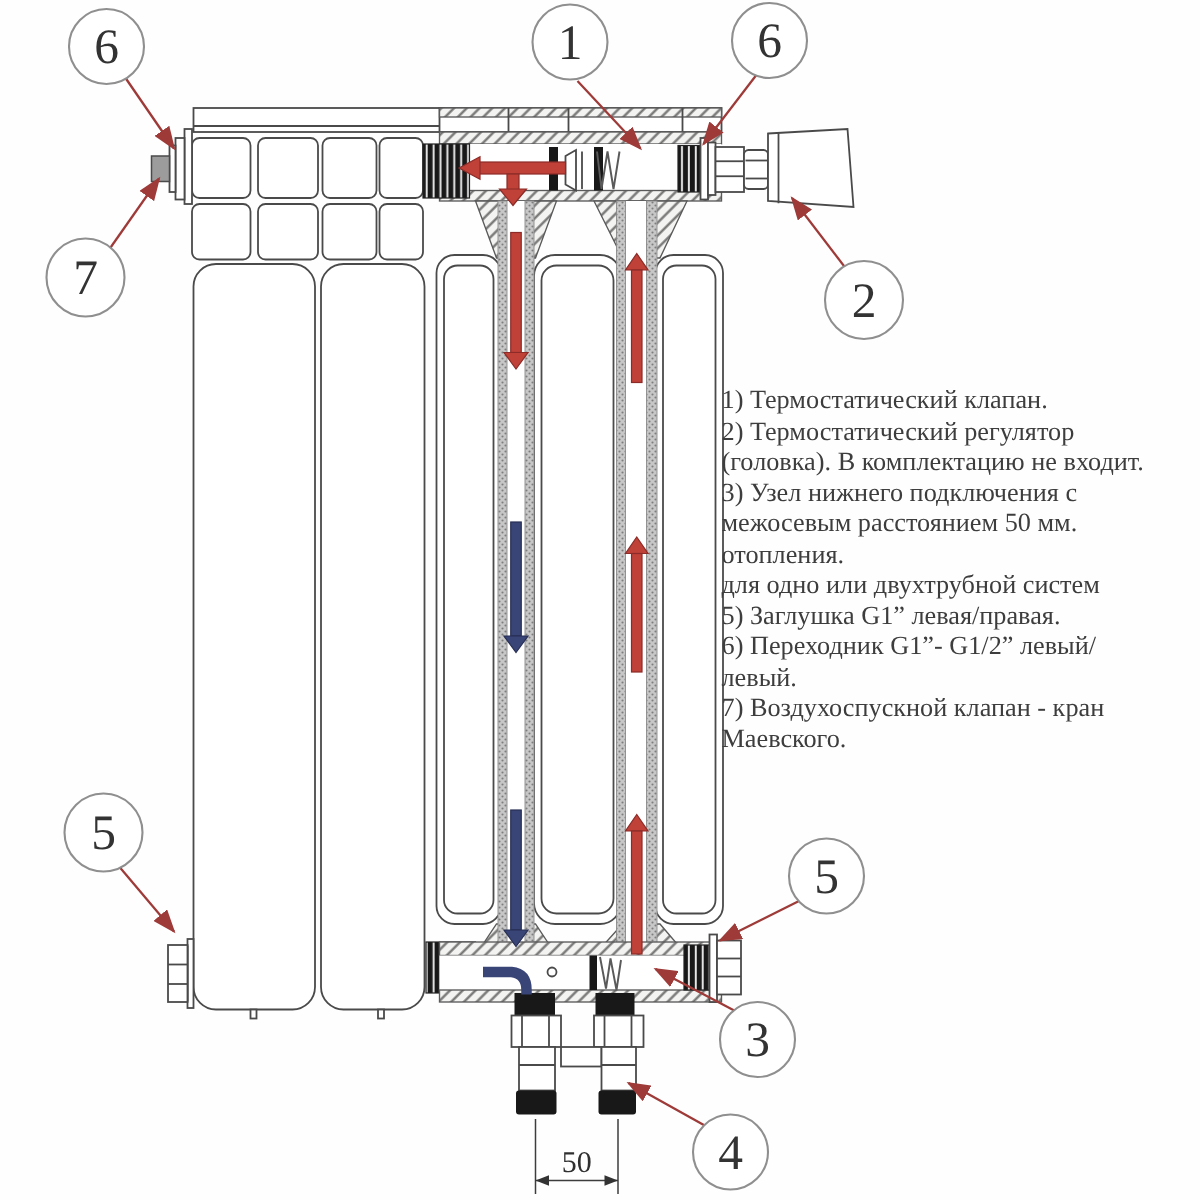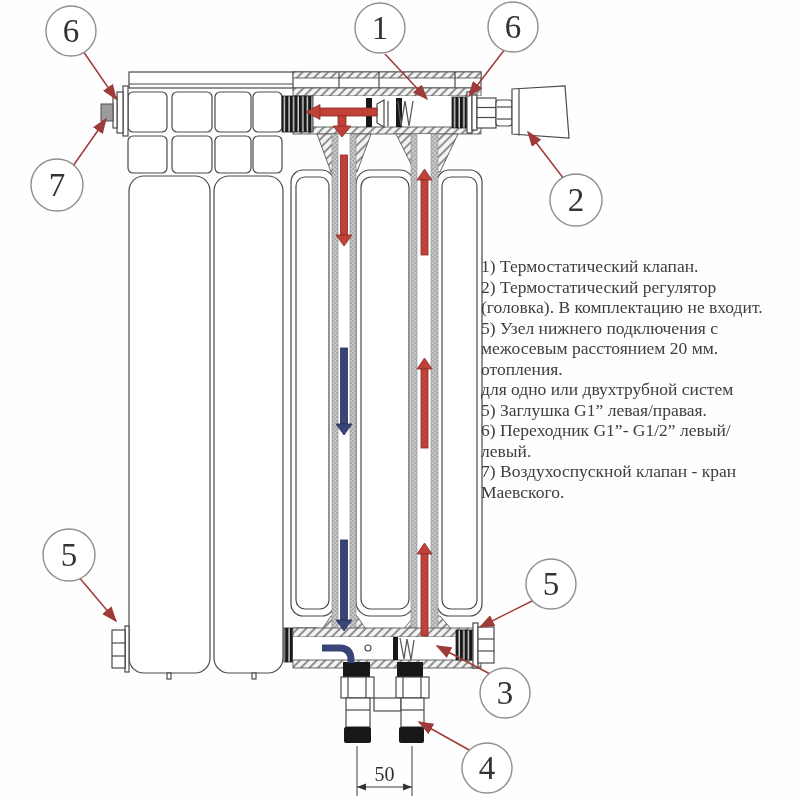--- a/index.html
+++ b/index.html
@@ -246,22 +246,22 @@
     <text x="505" y="704" class="callout-num">3</text>
     <circle cx="487" cy="768" r="25" class="cc"></circle>
     <text x="487" y="779" class="callout-num">4</text>
   </g>
 </svg>
 
 <div id="legend">
   <div>1) Термостатический клапан.</div>
   <div>2) Термостатический регулятор</div>
   <div>(головка). В комплектацию не входит.</div>
-  <div>5) Узел нижнего подключения с</div>
-  <div>межосевым расстоянием 20 мм.</div>
+  <div>3) Узел нижнего подключения с</div>
+  <div>межосевым расстоянием 50 мм.</div>
   <div>отопления.</div>
   <div>для одно или двухтрубной систем</div>
   <div>5) Заглушка G1” левая/правая.</div>
   <div>6) Переходник G1”- G1/2” левый/</div>
   <div>левый.</div>
   <div>7) Воздухоспускной клапан - кран</div>
   <div>Маевского.</div>
 </div>
 
 </div>

